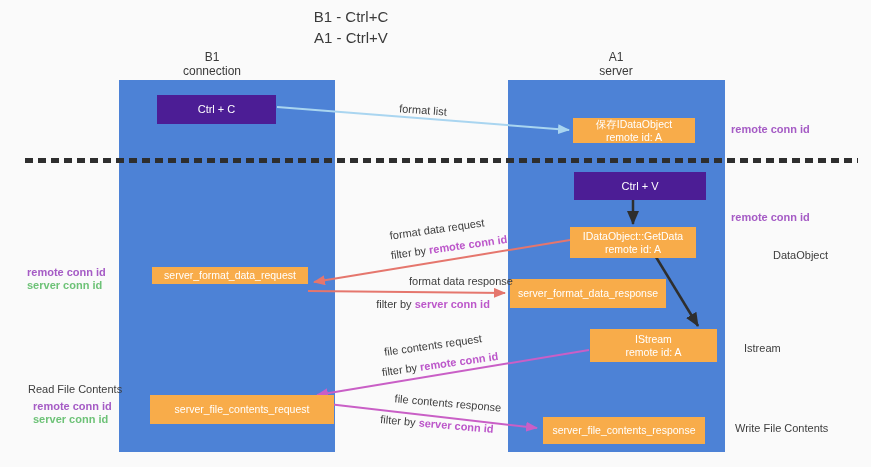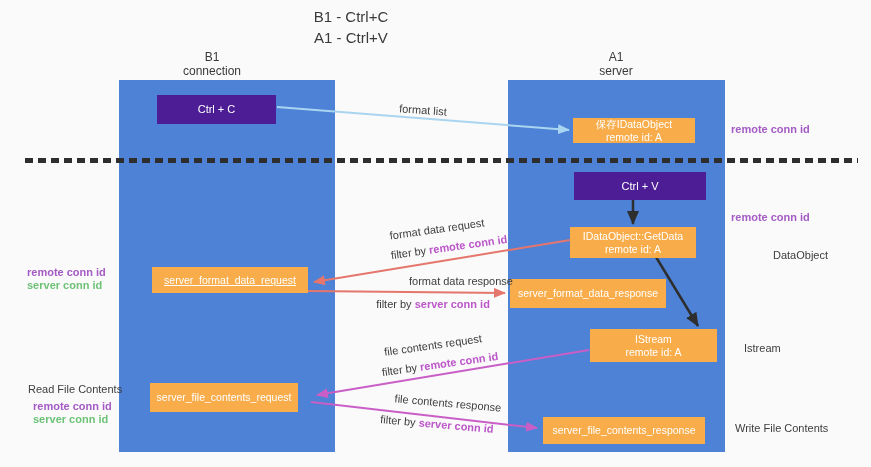--- a/index.html
+++ b/index.html
@@ -91,34 +91,34 @@
 
   <div class="box green" style="left:574px;top:172px;width:132px;height:28px;">
     <div>Ctrl + V</div>
   </div>
 
   <div class="box" style="left:570px;top:227px;width:126px;height:31px;">
     <div>IDataObject::GetData</div>
     <div>remote id: A</div>
   </div>
 
-  <div class="box" style="left:152px;top:267px;width:156px;height:26px;text-decoration:underline;">
+  <div class="box" style="left:152px;top:267px;width:156px;height:17px;">
     <div>server_format_data_request</div>
   </div>
 
   <div class="box" style="left:510px;top:279px;width:156px;height:29px;align-items:center;">
     <div>server_format_data_response</div>
   </div>
 
   <div class="box" style="left:590px;top:329px;width:127px;height:33px;">
     <div>IStream</div>
     <div>remote id: A</div>
   </div>
 
-  <div class="box" style="left:150px;top:383px;width:148px;height:29px;">
+  <div class="box" style="left:150px;top:395px;width:184px;height:29px;">
     <div>server_file_contents_request</div>
   </div>
 
   <div class="box" style="left:543px;top:417px;width:162px;height:27px;">
     <div>server_file_contents_response</div>
   </div>
 
   <div class="elabel rneg4" style="left:423px;top:110px;">format list</div>
 
   <div class="elabel rneg8" style="left:437px;top:229px;">format data request</div>

